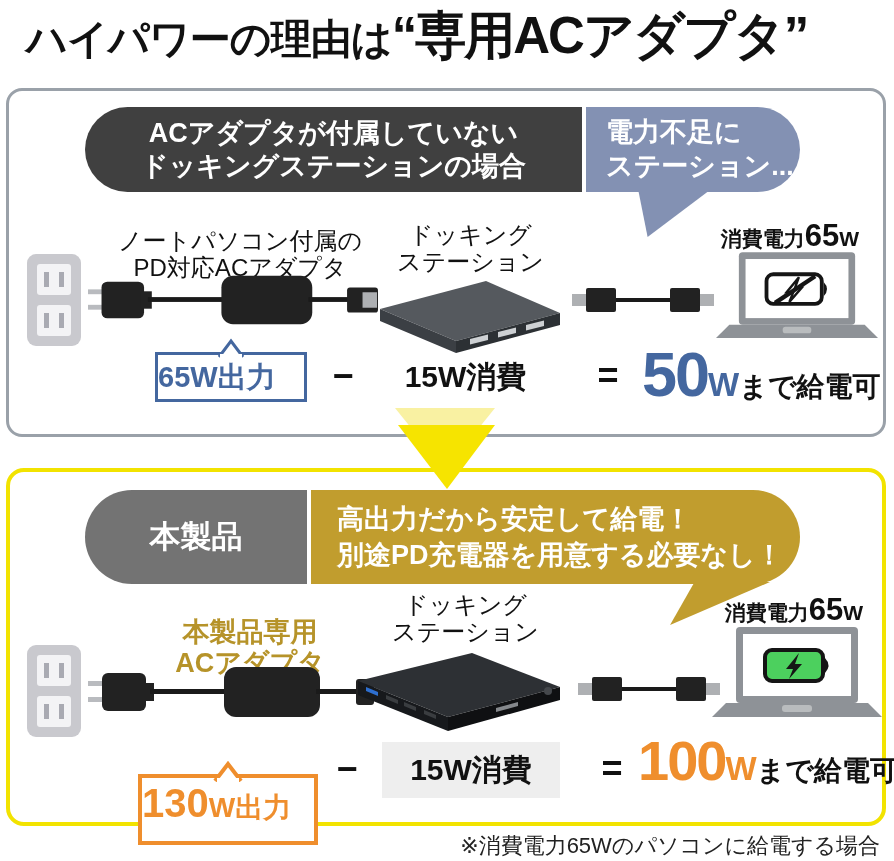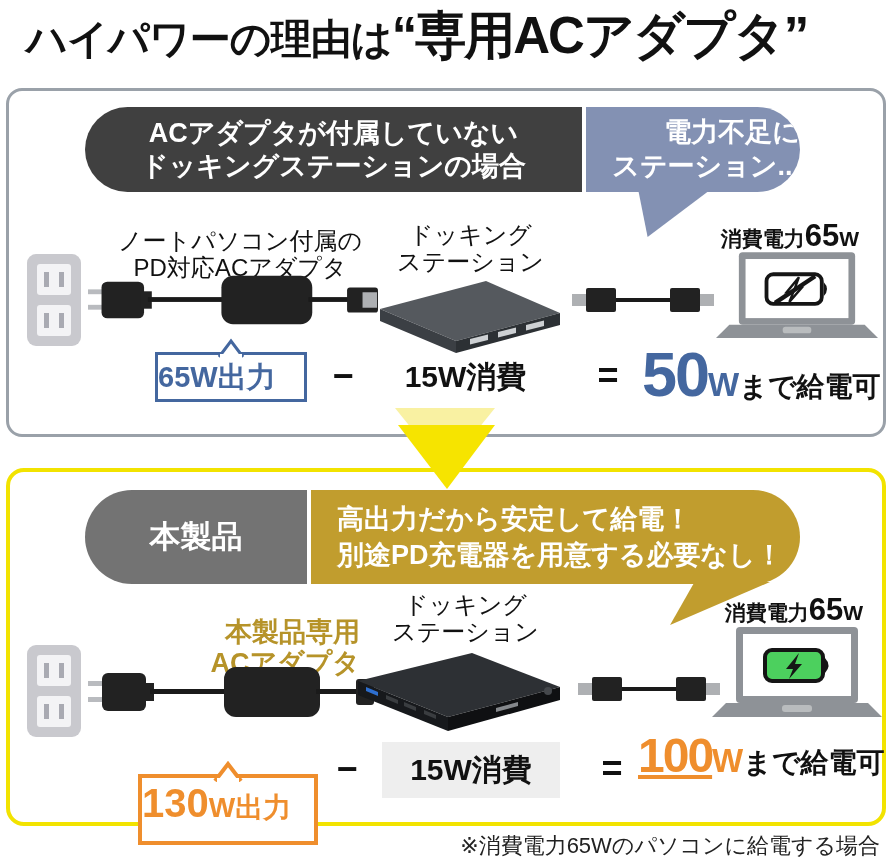--- a/index.html
+++ b/index.html
@@ -17,35 +17,35 @@
                 border:3px solid #9aa1a9; border-radius:16px; background:#fff; }
   .box-after  { position:absolute; left:6px; top:468px; width:880px; height:358px;
                 border:4px solid #f2e300; border-radius:18px; background:#fff; }
 
   
   .pill { position:absolute; display:flex; overflow:hidden; border-radius:48px; }
   .pill-top { left:85px; top:107px; width:715px; height:85px; }
   .pill-bottom { left:85px; top:490px; width:715px; height:94px; }
   .seg { display:flex; flex-direction:column; justify-content:center; color:#fff; font-weight:bold; }
   .seg-cond { width:497px; background:#404040; align-items:center; font-size:27px; line-height:1.22; }
-  .seg-result { flex:1; background:#8391b3; padding-left:20px; font-size:27px; line-height:1.25;text-align:right; }
+  .seg-result { flex:1; background:#8391b3; padding-left:20px; font-size:27px; line-height:1.25; }
   .seg-product { width:222px; background:#737373; align-items:center; font-size:31px; }
   .seg-benefit { flex:1; background:#c19d2e; padding-left:26px; font-size:27px; line-height:1.35; }
   .divider { width:4px; background:#fff; }
 
   .tail-top { position:absolute; left:632px; top:190px; width:78px; height:47px; background:#8391b3;
               clip-path:polygon(8% 0,100% 0,20% 100%); }
   .tail-bottom { position:absolute; left:668px; top:582px; width:102px; height:43px; background:#c19d2e;
               clip-path:polygon(26% 0,100% 0,2% 100%); }
 
   
   .two-line { position:absolute; text-align:center; color:#111; font-size:24px; line-height:1.14; }
   .adapter-label-top { left:100px; top:227px; width:280px; }
   .dock-label-top { left:383px; top:221px; width:175px; }
-  .adapter-label-bottom { left:140px; top:617px; width:220px; color:#b69329; font-weight:bold; font-size:27px;text-align:right; }
+  .adapter-label-bottom { left:140px; top:617px; width:220px; color:#b69329; font-weight:bold; font-size:27px; }
   .dock-label-bottom { left:378px; top:591px; width:175px; }
 
   .power-label { position:absolute; text-align:center; color:#111; font-weight:bold; white-space:nowrap; }
   .power-top { left:695px; top:218px; width:190px; }
   .power-bottom { left:698px; top:592px; width:192px; }
   .power-label .pfx { font-size:21px; }
   .power-label .val { font-size:31px; }
   .power-label .unit { font-size:21px; }
 
   
@@ -60,21 +60,21 @@
 
   .op { position:absolute; color:#111; font-weight:bold; font-size:36px; text-align:center; }
   .consume { position:absolute; color:#111; font-weight:bold; font-size:30px; text-align:center; }
   .consume-bottom { background:#eeeeee; }
   .result { position:absolute; white-space:nowrap; font-weight:bold; color:#111; }
   .result .rv { font-size:63px; letter-spacing:-2px; }
   .result .ru { font-size:33px; }
   .result .rs { font-size:28px; }
   .result-top .rv, .result-top .ru { color:#44679f; }
   .result-bottom .rv, .result-bottom .ru { color:#ef8e2d; }
-  .result-bottom .rv { font-size:48px;text-decoration:underline; }
+  .result-bottom .rv { font-size:56px; }
 
   .icon { position:absolute; }
 
   .footnote { position:absolute; right:14px; top:831px; font-size:22px; color:#222; }
 
   .arrow-down { position:absolute; left:390px; top:404px; width:110px; height:86px; z-index:6; }
 </style>
 </head>
 <body>
 

